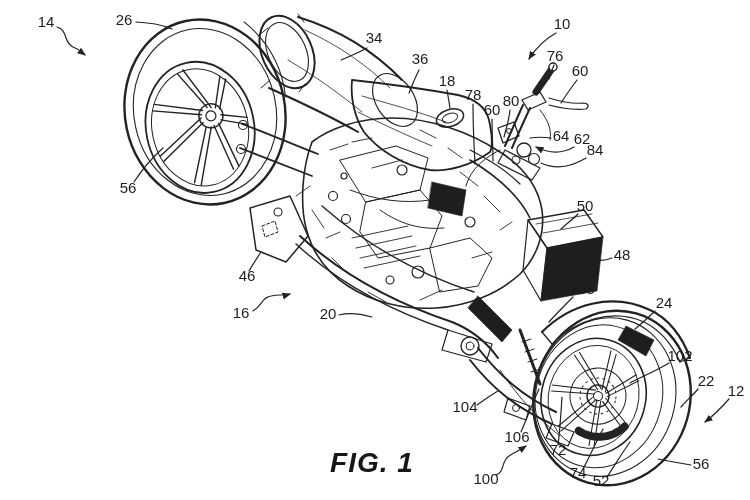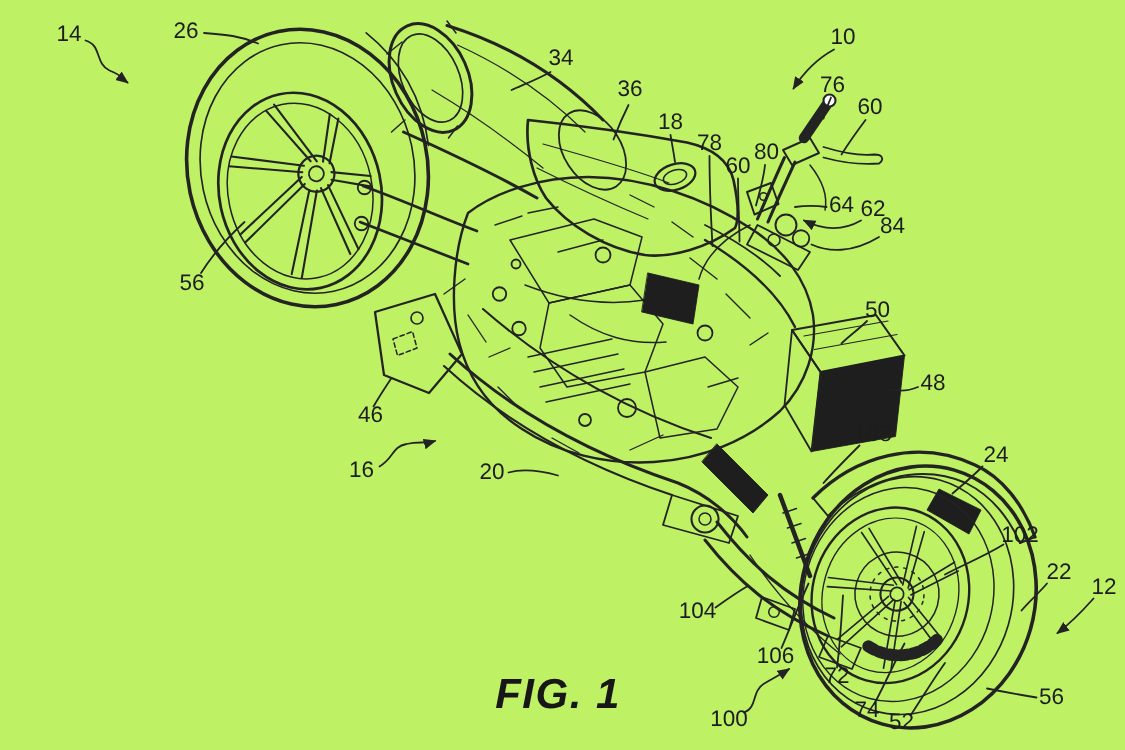--- a/index.html
+++ b/index.html
@@ -1,16 +1,16 @@
 <!DOCTYPE html>
 <html><head>
 <meta charset="utf-8">
 <style>
   html,body{margin:0;padding:0;background:#e8e8e8;}
-  #page{position:relative;width:750px;height:500px;background:#bef264;overflow:hidden;
+  #page{position:relative;width:750px;height:500px;background:#ffffff;overflow:hidden;
         font-family:"Liberation Sans",sans-serif;}
   svg{position:absolute;left:0;top:0;}
   .ln{fill:none;stroke:#232323;stroke-linecap:round;stroke-linejoin:round;}
   .dk{fill:#1e1e1e;stroke:#1e1e1e;stroke-width:.6;stroke-linejoin:round;}
   .leader{fill:none;stroke:#232323;stroke-width:1.2;stroke-linecap:round;}
   .ref-num{font:15px "Liberation Sans",sans-serif;fill:#1d1d1d;text-anchor:middle;}
   .fig-caption{font-style:italic;font-weight:bold;font-size:28px;
                font-family:"Liberation Sans",sans-serif;fill:#171717;text-anchor:middle;
                letter-spacing:1px;}
 </style>

